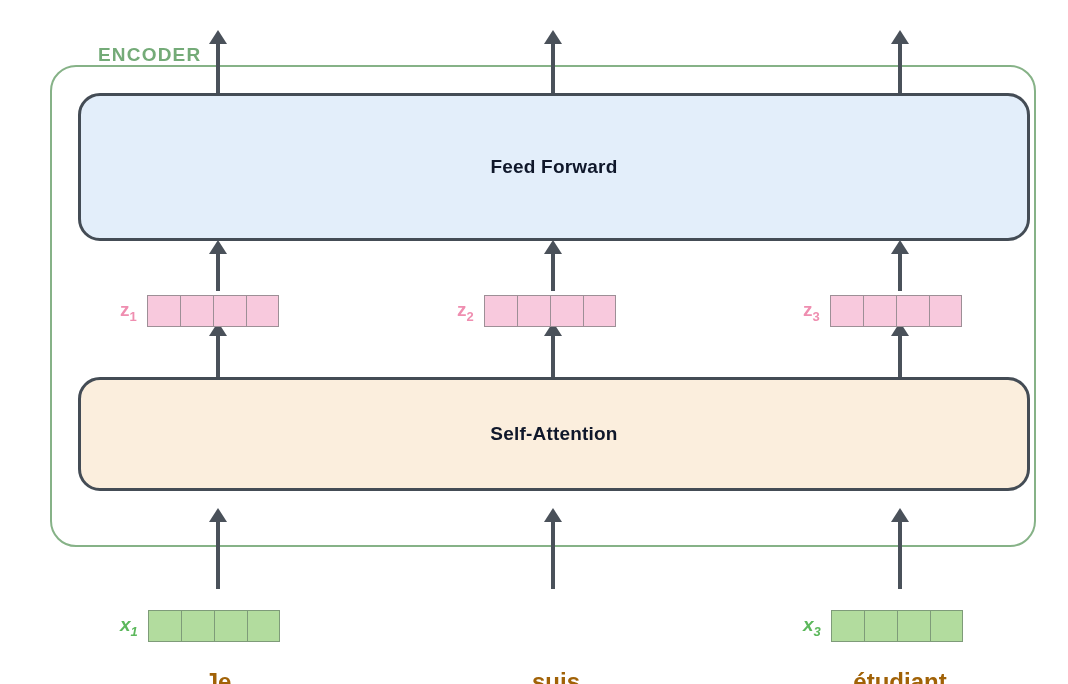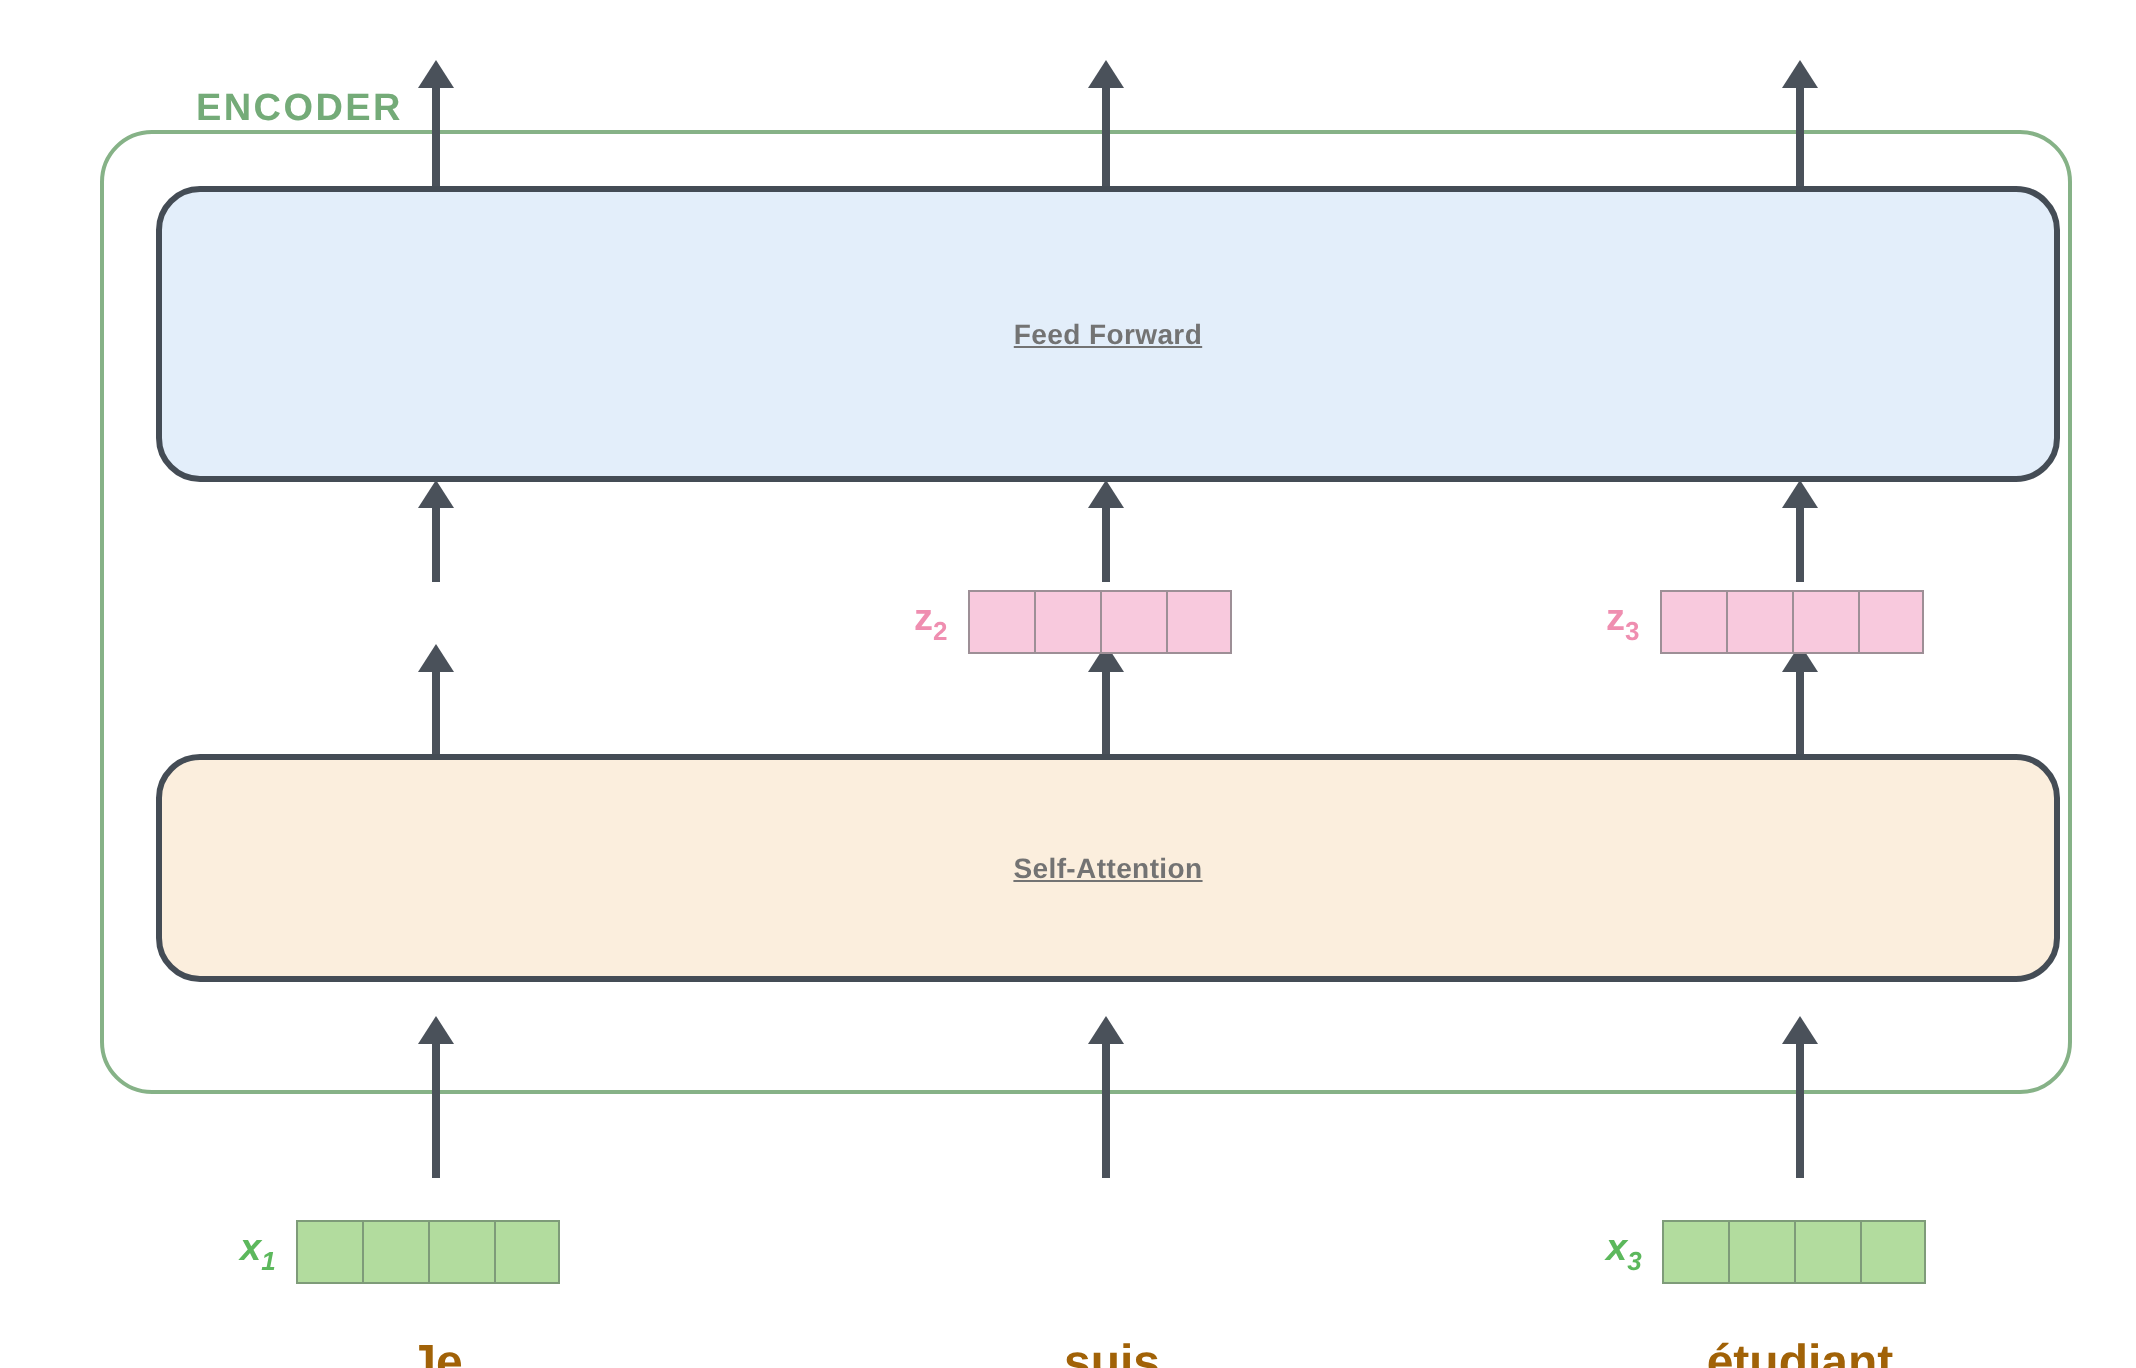--- a/index.html
+++ b/index.html
@@ -46,25 +46,24 @@
   .sublayer {
     position: absolute;
     box-sizing: border-box;
     border: 3px solid #444c55;
     border-radius: 22px;
     display: flex;
     align-items: center;
     justify-content: center;
   }
   .sublayer-label {
-    font-size: 14px;
+    font-size: 19px;
     font-weight: 600;
-    color: #737373;
+    color: #0f172a;
     letter-spacing: .2px;
-    text-decoration: underline;
   }
   .feed-forward {
     left: 78px;
     top: 66px;
     width: 952px;
     height: 148px;
     background: #e3eefa;
   }
   .self-attention {
     left: 78px;
@@ -189,20 +188,29 @@
   <div class="arrow arrow-mid" style="left:898px"></div>
 
   <div class="arrow arrow-attn" style="left:216px"></div>
   <div class="arrow arrow-attn" style="left:551px"></div>
   <div class="arrow arrow-attn" style="left:898px"></div>
 
   <div class="arrow arrow-bottom" style="left:216px"></div>
   <div class="arrow arrow-bottom" style="left:551px"></div>
   <div class="arrow arrow-bottom" style="left:898px"></div>
 
+  <div class="vector-group z-group" style="left:120px; top:268px">
+    <span class="vector-name"><span>z</span><sub>1</sub></span>
+    <span class="vector-cells">
+      <span class="cell"></span>
+      <span class="cell"></span>
+      <span class="cell"></span>
+      <span class="cell"></span>
+    </span>
+  </div>
 
   <div class="vector-group z-group" style="left:457px; top:268px">
     <span class="vector-name"><span>z</span><sub>2</sub></span>
     <span class="vector-cells">
       <span class="cell"></span>
       <span class="cell"></span>
       <span class="cell"></span>
       <span class="cell"></span>
     </span>
   </div>

